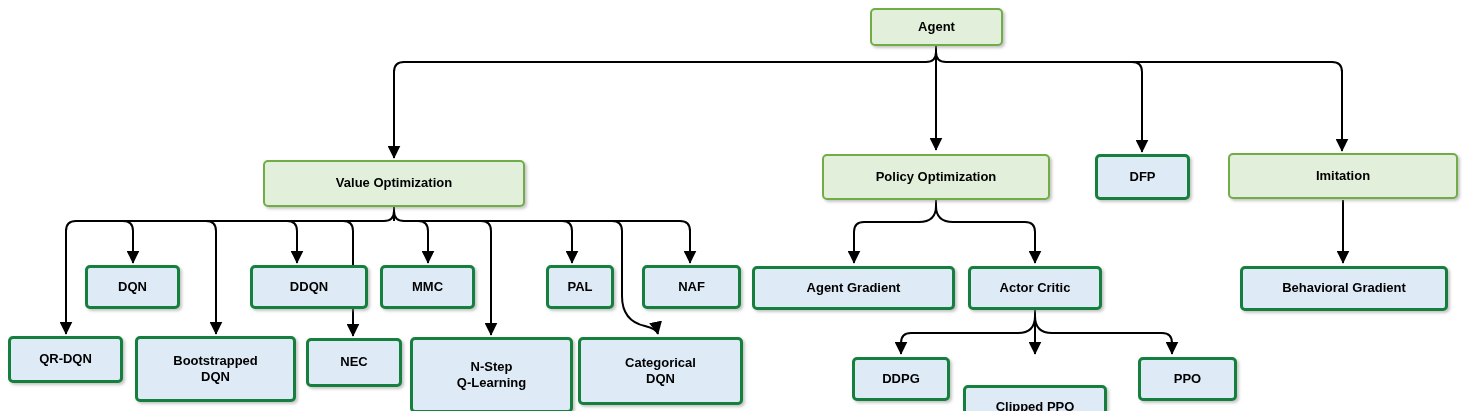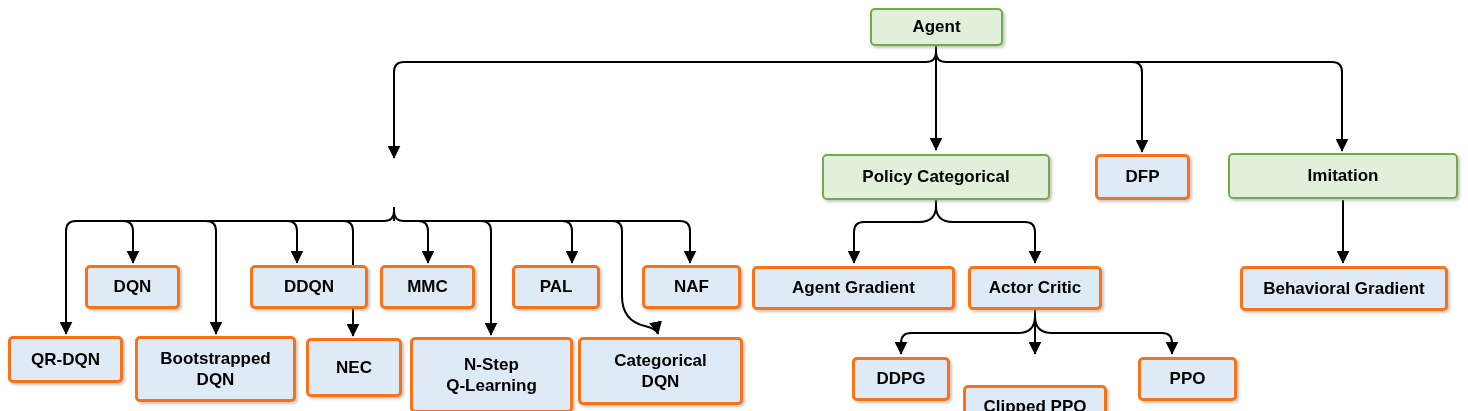--- a/index.html
+++ b/index.html
@@ -9,26 +9,26 @@
     background:#ffffff;
     font-family:"Liberation Sans", sans-serif;
     overflow:hidden;
   }
   #edges{position:absolute;left:0;top:0;z-index:0;}
   .node{
     position:absolute;z-index:1;
     display:flex;align-items:center;justify-content:center;
     box-sizing:border-box;
     text-align:center;font-weight:bold;color:#000;
-    font-size:17px;line-height:1.25;white-space:pre-line;
+    font-size:13px;line-height:1.25;white-space:pre-line;
     border-radius:5px;
     box-shadow:2px 2px 3px rgba(150,150,150,0.55);
   }
   .green{background:#e2efda;border:2.5px solid #70ad47;}
-  .blue{background:#deebf7;border:3px solid #f97316;}
+  .blue{background:#deebf7;border:3px solid #15803d;}
   .edge{stroke:#000;stroke-width:2;fill:none;}
 </style>
 </head>
 <body>
 
 <div id="canvas">
 
   <svg id="edges" width="1468" height="411" viewBox="0 0 1468 411">
     <defs>
       <marker id="arrow" viewBox="0 0 10 10" refX="9.5" refY="5" markerUnits="userSpaceOnUse" markerWidth="13" markerHeight="13" orient="auto">
@@ -63,34 +63,35 @@
 
     <path class="edge" d="M1035,310 V320"></path>
     <path class="edge" d="M1035,316 Q1035,333 1018,333 H911 Q901,333 901,343 V354" marker-end="url(#arrow)"></path>
     <path class="edge" d="M1035,316 V354" marker-end="url(#arrow)"></path>
     <path class="edge" d="M1035,316 Q1035,333 1052,333 H1162 Q1172,333 1172,343 V354" marker-end="url(#arrow)"></path>
 
     <path class="edge" d="M1343,200 V263" marker-end="url(#arrow)"></path>
   </svg>
 
   <div class="node green" style="left:870px;top:8px;width:133px;height:38px;">Agent</div>
-  <div class="node green" style="left:822px;top:154px;width:228px;height:46px;">Policy Categorical</div>
+  <div class="node green" style="left:263px;top:160px;width:262px;height:47px;">Value Optimization</div>
+  <div class="node green" style="left:822px;top:154px;width:228px;height:46px;">Policy Optimization</div>
   <div class="node blue" style="left:1095px;top:154px;width:95px;height:46px;">DFP</div>
   <div class="node green" style="left:1228px;top:153px;width:230px;height:46px;">Imitation</div>
 
   <div class="node blue" style="left:85px;top:265px;width:95px;height:44px;">DQN</div>
   <div class="node blue" style="left:250px;top:265px;width:118px;height:44px;">DDQN</div>
   <div class="node blue" style="left:380px;top:265px;width:95px;height:44px;">MMC</div>
-  <div class="node blue" style="left:512px;top:265px;width:88px;height:44px;">PAL</div>
+  <div class="node blue" style="left:546px;top:265px;width:68px;height:44px;">PAL</div>
   <div class="node blue" style="left:642px;top:265px;width:99px;height:44px;">NAF</div>
 
   <div class="node blue" style="left:8px;top:336px;width:115px;height:47px;">QR-DQN</div>
   <div class="node blue" style="left:135px;top:336px;width:161px;height:66px;">Bootstrapped
 DQN</div>
-  <div class="node blue" style="left:306px;top:338px;width:96px;height:59px;text-align:center;">NEC</div>
+  <div class="node blue" style="left:306px;top:338px;width:96px;height:49px;text-align:center;">NEC</div>
   <div class="node blue" style="left:410px;top:337px;width:163px;height:76px;">N-Step
 Q-Learning</div>
   <div class="node blue" style="left:578px;top:337px;width:165px;height:68px;">Categorical
 DQN</div>
 
   <div class="node blue" style="left:752px;top:266px;width:203px;height:44px;">Agent Gradient</div>
   <div class="node blue" style="left:968px;top:266px;width:134px;height:44px;">Actor Critic</div>
   <div class="node blue" style="left:1240px;top:266px;width:208px;height:45px;">Behavioral Gradient</div>
 
   <div class="node blue" style="left:852px;top:357px;width:98px;height:44px;">DDPG</div>

